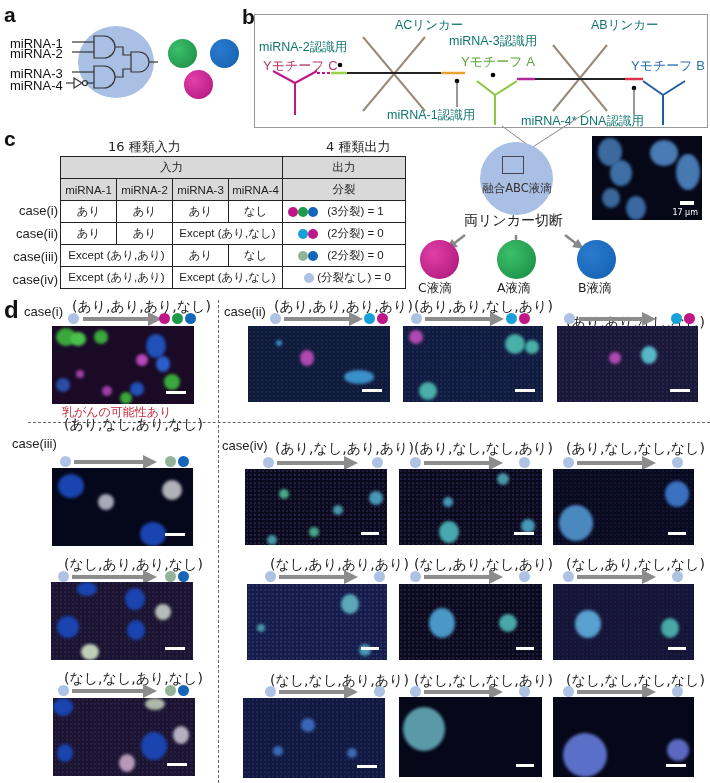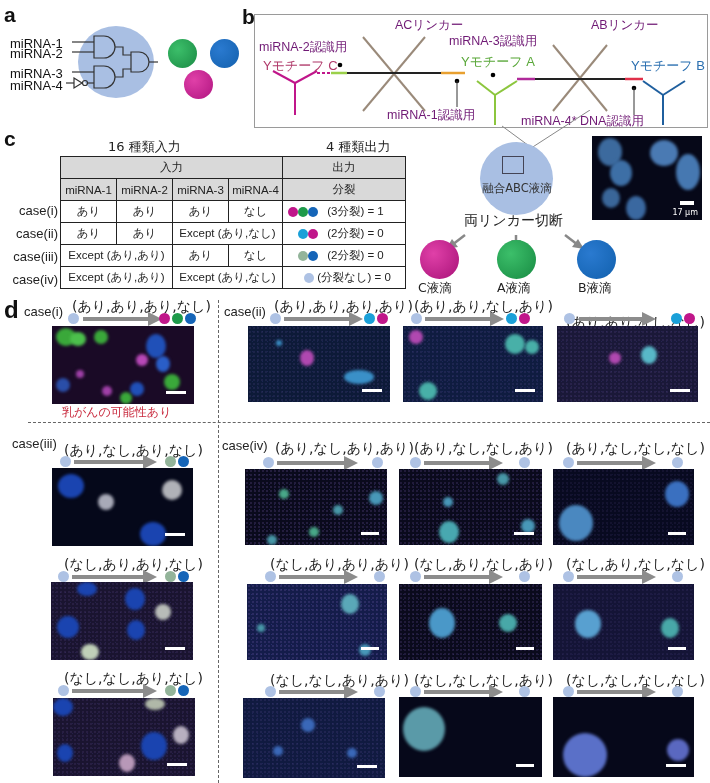--- a/index.html
+++ b/index.html
@@ -7,21 +7,21 @@
   body { position: relative; font-family: "DejaVu Sans", "Liberation Sans", sans-serif; color: #222; }
   .abs { position: absolute; }
   .panel-letter { position: absolute; font-family: "Liberation Sans", sans-serif; font-weight: bold; font-size: 21px; color: #111; line-height: 1; }
   .t { position: absolute; white-space: nowrap; line-height: 1; }
 
   
   .gate-label { font-family: "Liberation Sans", sans-serif; font-size: 13px; color: #111; }
 
   
   .b-box { position: absolute; left: 254px; top: 14px; width: 454px; height: 114px; border: 1px solid #9a9a9a; background: #fff; }
-  .b-label { font-family: "Liberation Sans", sans-serif; font-size: 12.5px; color: #701a75; }
+  .b-label { font-family: "Liberation Sans", sans-serif; font-size: 12.5px; color: #0f766e; }
 
   
   table.truth { position: absolute; left: 60px; top: 156px; border-collapse: collapse; font-family: "Liberation Sans", sans-serif; font-size: 11.5px; padding-left: 9px; }
   table.truth td, table.truth th { border: 1px solid #222; text-align: center; height: 22px; padding: 0 3px; font-weight: normal; white-space: nowrap; }
   table.truth th { background: #d9d9d9; }
   table.truth td.out { text-align: left; padding-left: 5px; }
   .case-label { position: absolute; font-family: "Liberation Sans", sans-serif; font-size: 13px; text-align: right; width: 58px; left: 0; }
   .dot { display: inline-block; border-radius: 50%; vertical-align: middle; }
 
   
@@ -293,21 +293,21 @@
 <div class="sdot" style="left:684px;top:313px;background:#c0168a;"></div>
 <div class="micro" style="left:557px;top:326px;width:141px;height:76px;background:#1a1838;">
   <div class="noise"></div>
   <div class="blob" style="left:52px;top:26px;width:12px;height:12px;background:#b048b0;"></div>
   <div class="blob" style="left:84px;top:20px;width:16px;height:18px;background:#58b8c8;"></div>
   <div class="scale" style="width:20px;"></div>
 </div>
 
 <div class="caseD" style="left:12px;top:436px;">case(iii)</div>
 
-<div class="cond" style="left:64px;top:442px;text-align:center;">(あり,なし,あり,なし)</div>
+<div class="cond" style="left:64px;top:416px;text-align:center;">(あり,なし,あり,なし)</div>
 <div class="sdot" style="left:60px;top:456px;background:#aec2e4;"></div>
 <div class="arrow-line" style="left:74px;top:460px;width:70px;"></div>
 <div class="arrow-head" style="left:143px;top:455px;"></div>
 <div class="sdot" style="left:165px;top:456px;background:#93b49a;"></div>
 <div class="sdot" style="left:178px;top:456px;background:#1565b8;"></div>
 <div class="micro" style="left:52px;top:468px;width:141px;height:78px;background:#05081a;">
   <div class="blob" style="left:6px;top:6px;width:26px;height:24px;background:#1a44b0;"></div>
   <div class="blob" style="left:46px;top:26px;width:16px;height:16px;background:#a8aab8;"></div>
   <div class="blob" style="left:110px;top:12px;width:20px;height:20px;background:#b0b2b8;"></div>
   <div class="blob" style="left:88px;top:54px;width:26px;height:24px;background:#1a44b0;"></div>

